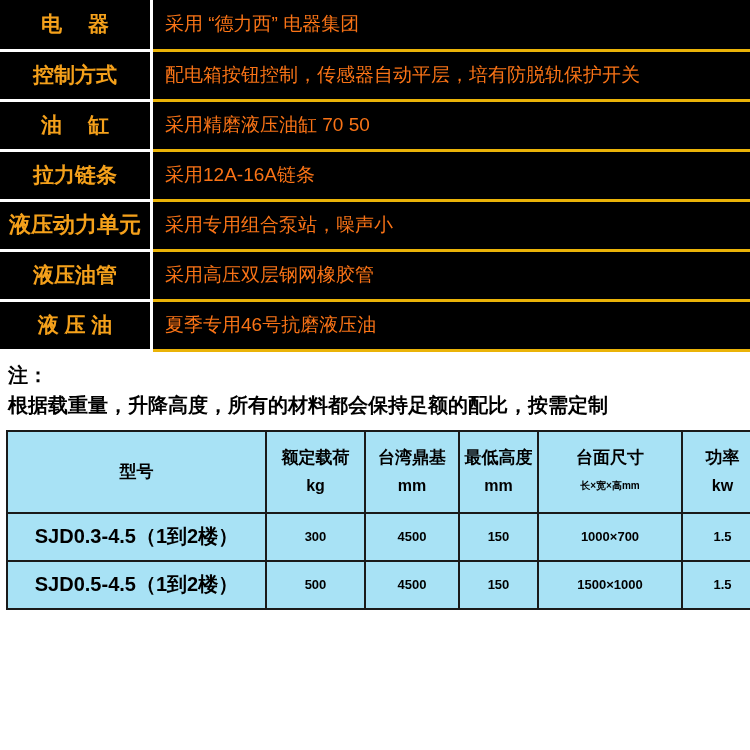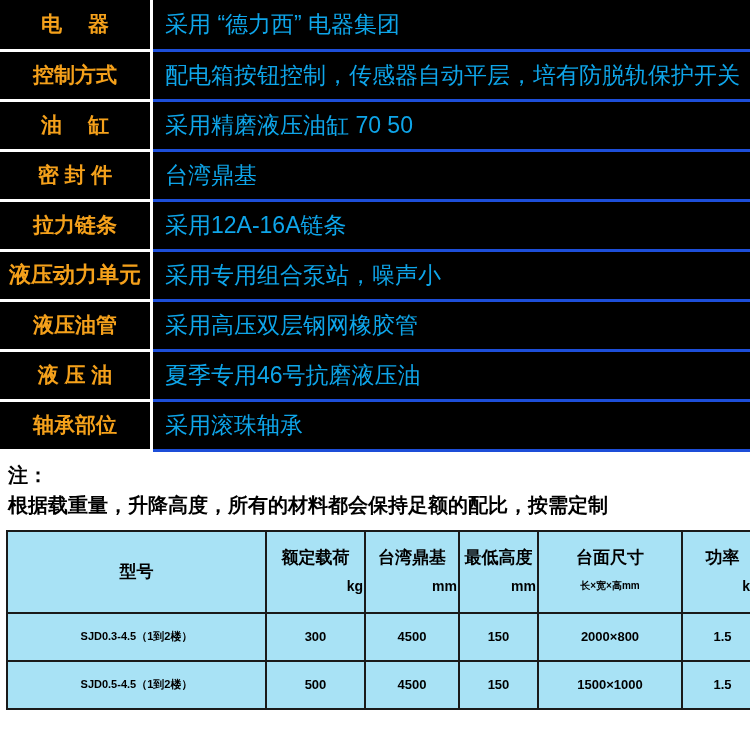--- a/index.html
+++ b/index.html
@@ -36,26 +36,26 @@
     border-bottom: 3px solid #ffffff;
     white-space: nowrap;
     letter-spacing: 0px;
   }
   .spec-label.wide-space {
     letter-spacing: 10px;
     text-indent: 10px;
   }
   .spec-value {
     background: #000000;
-    color: #0ea5e9;
-    font-size: 23px;
+    color: #f97316;
+    font-size: 19px;
     text-align: left;
     vertical-align: middle;
     padding-left: 12px;
-    border-bottom: 3px solid #1d4ed8;
+    border-bottom: 3px solid #eab308;
     white-space: nowrap;
   }
 
   
   .note-block {
     background: #ffffff;
     padding: 8px 8px 6px 8px;
   }
   .note-line {
     color: #000000;
@@ -83,38 +83,37 @@
     font-weight: bold;
   }
   .models-table thead td {
     background: #a8e2f5;
     height: 78px;
     font-size: 17px;
     line-height: 22px;
   }
   .models-table thead td .unit {
     display: block;
-    font-size: 14px;
+    font-size: 16px;
     font-weight: bold;
     margin-top: 6px;
-    text-align: right;
   }
   .models-table thead td .sub {
     display: block;
     font-size: 10px;
     font-weight: bold;
     margin-top: 6px;
   }
   .models-table tbody td {
     background: #a8e2f5;
     height: 44px;
     font-size: 13px;
   }
   .models-table tbody td.model-name {
-    font-size: 11px;
+    font-size: 20px;
   }
   .col-model   { width: 255px; }
   .col-load    { width: 95px; }
   .col-travel  { width: 90px; }
   .col-minh    { width: 75px; }
   .col-size    { width: 140px; }
   .col-power   { width: 77px; }
 </style>
 </head>
 <body>
@@ -127,42 +126,34 @@
     </tr>
     <tr>
       <td class="spec-label">控制方式</td>
       <td class="spec-value">配电箱按钮控制，传感器自动平层，培有防脱轨保护开关</td>
     </tr>
     <tr>
       <td class="spec-label wide-space">油   缸</td>
       <td class="spec-value">采用精磨液压油缸  70    50</td>
     </tr>
     <tr>
-      <td class="spec-label">密 封 件</td>
-      <td class="spec-value">台湾鼎基</td>
-    </tr>
-    <tr>
       <td class="spec-label">拉力链条</td>
       <td class="spec-value">采用12A-16A链条</td>
     </tr>
     <tr>
       <td class="spec-label" style="font-size:22px;">液压动力单元</td>
       <td class="spec-value">采用专用组合泵站，噪声小</td>
     </tr>
     <tr>
       <td class="spec-label">液压油管</td>
       <td class="spec-value">采用高压双层钢网橡胶管</td>
     </tr>
     <tr>
       <td class="spec-label">液 压 油</td>
       <td class="spec-value">夏季专用46号抗磨液压油</td>
-    </tr>
-    <tr>
-      <td class="spec-label">轴承部位</td>
-      <td class="spec-value">采用滚珠轴承</td>
     </tr>
   </tbody>
 </table>
 
 <div class="note-block">
   <div class="note-line">注：</div>
   <div class="note-line">根据载重量，升降高度，所有的材料都会保持足额的配比，按需定制</div>
 </div>
 
 <div class="models-wrap">
@@ -193,21 +184,21 @@
           <span class="unit">kw</span>
         </td>
       </tr>
     </thead>
     <tbody>
       <tr>
         <td class="model-name">SJD0.3-4.5（1到2楼）</td>
         <td>300</td>
         <td>4500</td>
         <td>150</td>
-        <td>2000×800</td>
+        <td>1000×700</td>
         <td>1.5</td>
       </tr>
       <tr>
         <td class="model-name">SJD0.5-4.5（1到2楼）</td>
         <td>500</td>
         <td>4500</td>
         <td>150</td>
         <td>1500×1000</td>
         <td>1.5</td>
       </tr>

